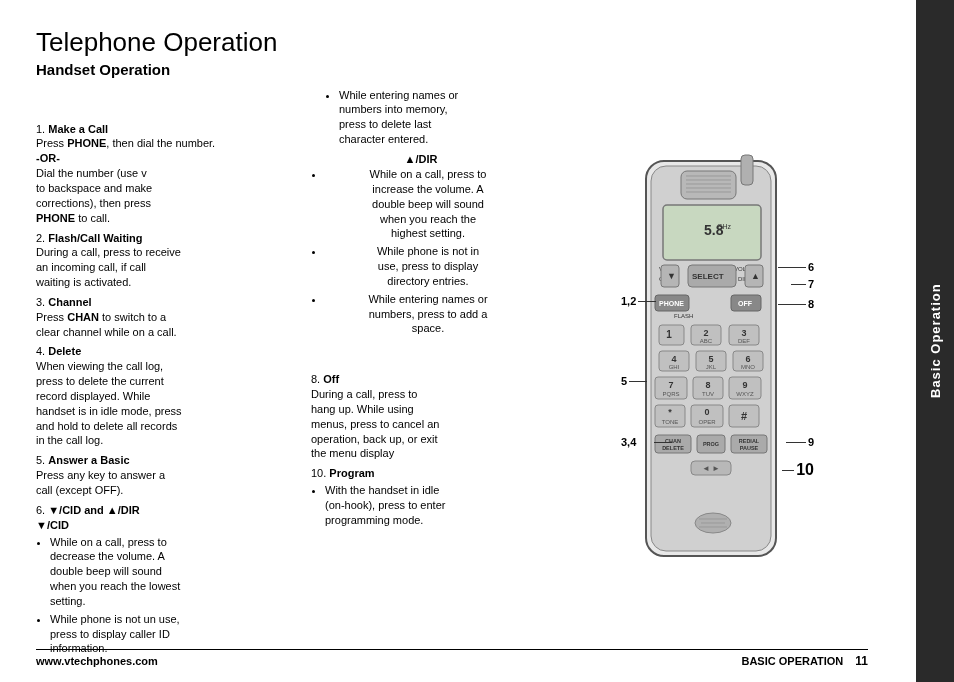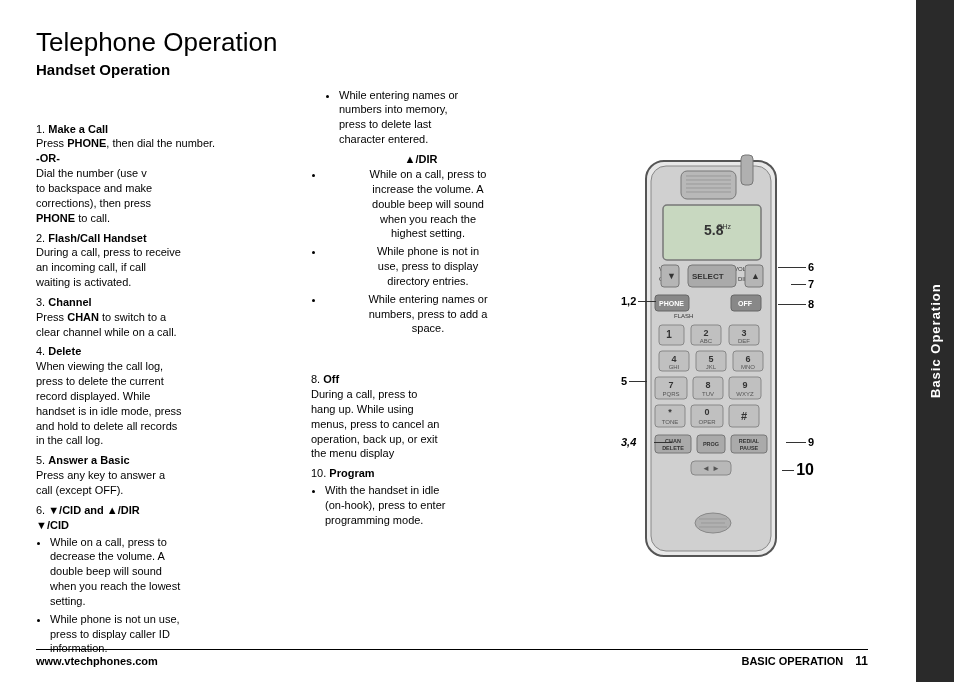--- a/index.html
+++ b/index.html
@@ -166,21 +166,21 @@
             <span class="item-num">1. </span><span class="item-title">Make a Call</span><br>
             Press <b>PHONE</b>, then dial the number.<br>
             <b>-OR-</b><br>
             Dial the number (use v<br>
             to backspace and make<br>
             corrections), then press<br>
             <b>PHONE</b> to call.
           </li>
 
           <li style="margin-top:5px">
-            <span class="item-num">2. </span><span class="item-title">Flash/Call Handset</span><br>
+            <span class="item-num">2. </span><span class="item-title">Flash/Call Waiting</span><br>
             During a call, press to receive<br>
             an incoming call, if call<br>
             waiting is activated.
           </li>
 
           <li style="margin-top:5px">
             <span class="item-num">3. </span><span class="item-title">Channel</span><br>
             Press <b>CHAN</b> to switch to a<br>
             clear channel while on a call.
           </li>
@@ -402,21 +402,21 @@
             <span style="font-size:11px; font-weight:bold; margin-right:2px;">1,2</span>
             <div style="width:18px; height:1px; background:#333;"></div>
           </div>
 
           <div style="position:absolute; top:222px; left:0px; display:flex; align-items:center;">
             <span style="font-size:11px; font-weight:bold; margin-right:2px;">5</span>
             <div style="width:18px; height:1px; background:#333;"></div>
           </div>
 
           <div style="position:absolute; top:283px; left:0px; display:flex; align-items:center;">
-            <span style="font-size:11px; font-weight:bold; margin-right:18px;font-style:italic;">3,4</span>
+            <span style="font-size:11px; font-weight:bold; margin-right:18px;">3,4</span>
             <div style="width:18px; height:1px; background:#333;"></div>
           </div>
 
           <div style="position:absolute; top:283px; right:2px; display:flex; align-items:center;">
             <div style="width:20px; height:1px; background:#333;"></div>
             <span style="font-size:11px; font-weight:bold; margin-left:2px;">9</span>
           </div>
 
           <div style="position:absolute; top:308px; right:2px; display:flex; align-items:center;">
             <div style="width:12px; height:1px; background:#333;"></div>

